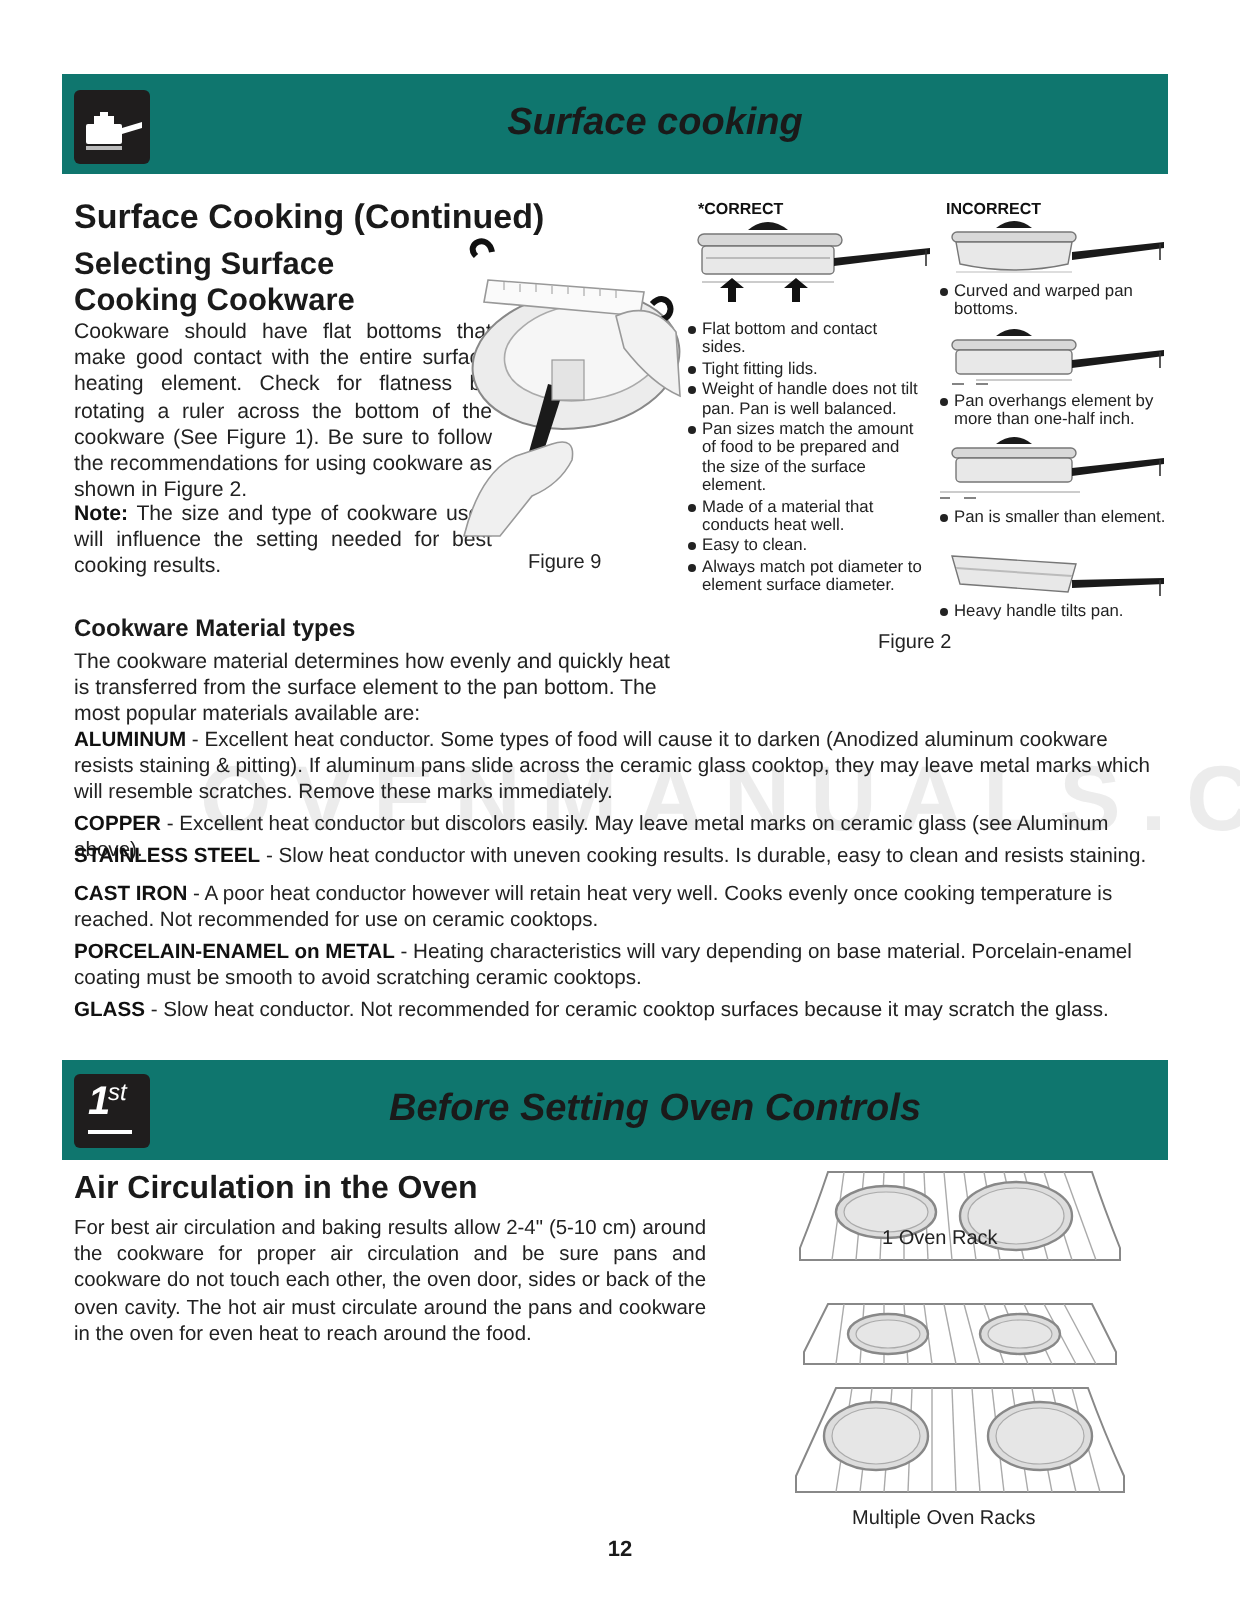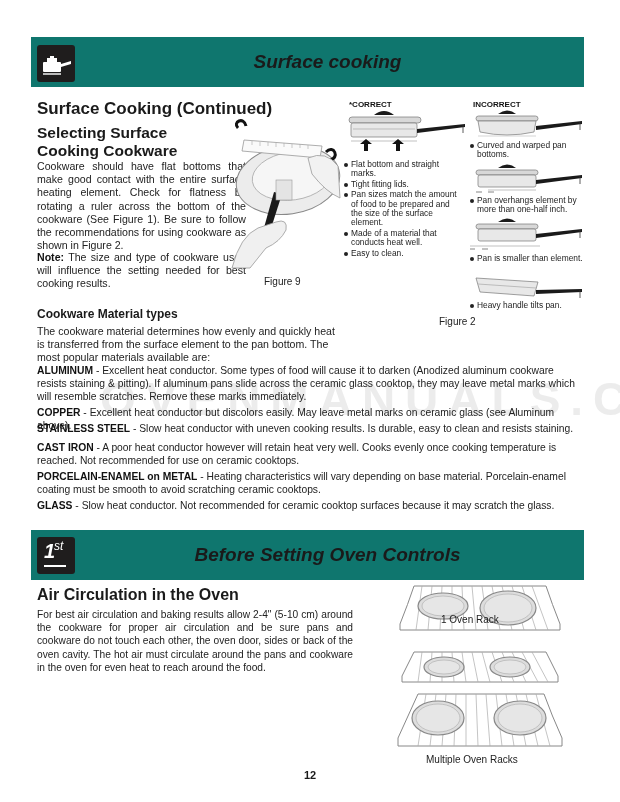--- a/index.html
+++ b/index.html
@@ -90,25 +90,27 @@
   <rect x="2" y="8" width="72" height="6" rx="3" fill="#d8d8d8" stroke="#777" stroke-width="0.7"></rect>
   <rect x="4" y="14" width="66" height="14" rx="2" fill="#e8e8e8" stroke="#777" stroke-width="0.7"></rect>
   <line x1="6" y1="20" x2="68" y2="20" stroke="#bbb" stroke-width="1"></line>
   <path d="M70 20 L118 15 L118 18 L70 24 Z" fill="#1a1a1a"></path>
   <line x1="116" y1="16" x2="116" y2="24" stroke="#333" stroke-width="0.8"></line>
   <line x1="4" y1="32" x2="70" y2="32" stroke="#999" stroke-width="0.6"></line>
   <path d="M17 42 L17 35 L13 35 L19 30 L25 35 L21 35 L21 42 Z" fill="#111"></path>
   <path d="M49 42 L49 35 L45 35 L51 30 L57 35 L53 35 L53 42 Z" fill="#111"></path>
 </svg>
 <ul class="bullets" style="left:343px; top:160px; width:118px;">
-  <li>Flat bottom and straight marks.</li>
+  <li>Flat bottom and contact sides.</li>
   <li>Tight fitting lids.</li>
+  <li>Weight of handle does not tilt pan.  Pan is well balanced.</li>
   <li>Pan sizes match the amount of food to be prepared and the size of the surface element.</li>
   <li>Made of a material that conducts heat well.</li>
   <li>Easy to clean.</li>
+  <li>Always match pot diameter to element surface diameter.</li>
 </ul>
 
 <div class="col-head" style="left:473px; top:100px;">INCORRECT</div>
 
 <svg width="115" height="30" style="left:474px; top:108px;">
   <path d="M24 6 Q33 -1 42 6 Z" fill="#1a1a1a"></path>
   <rect x="2" y="8" width="62" height="5" rx="2.5" fill="#d8d8d8" stroke="#777" stroke-width="0.7"></rect>
   <path d="M4 13 L62 13 L60 24 Q33 30 6 24 Z" fill="#e8e8e8" stroke="#777" stroke-width="0.7"></path>
   <path d="M62 18 L108 13 L108 16 L62 22 Z" fill="#1a1a1a"></path>
   <line x1="106" y1="14" x2="106" y2="22" stroke="#333" stroke-width="0.8"></line>

